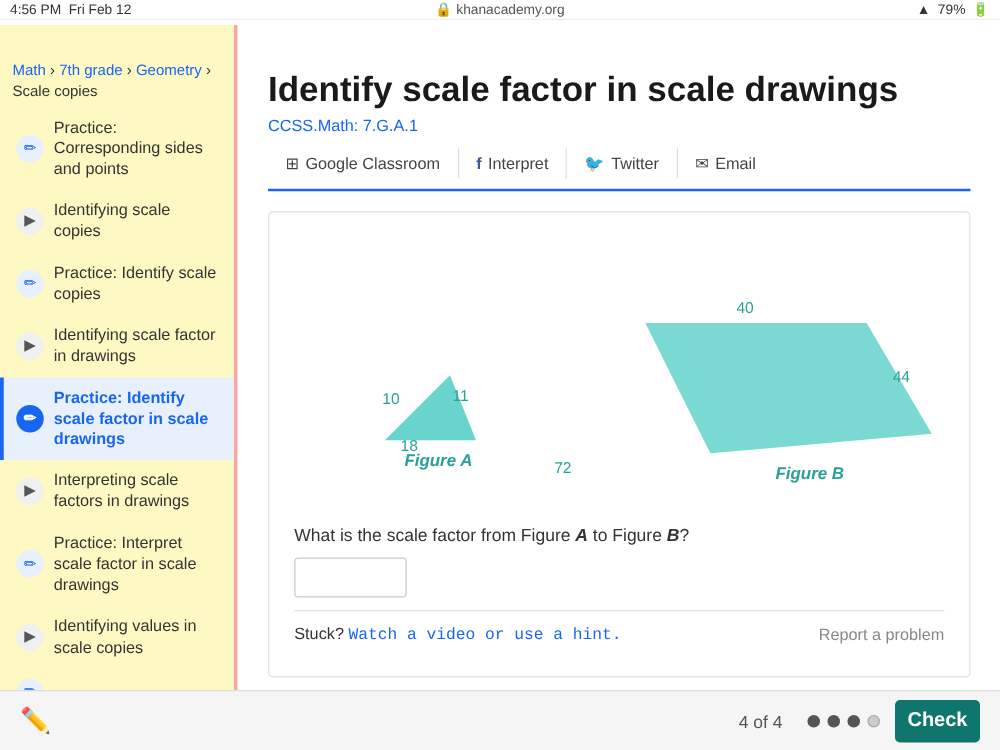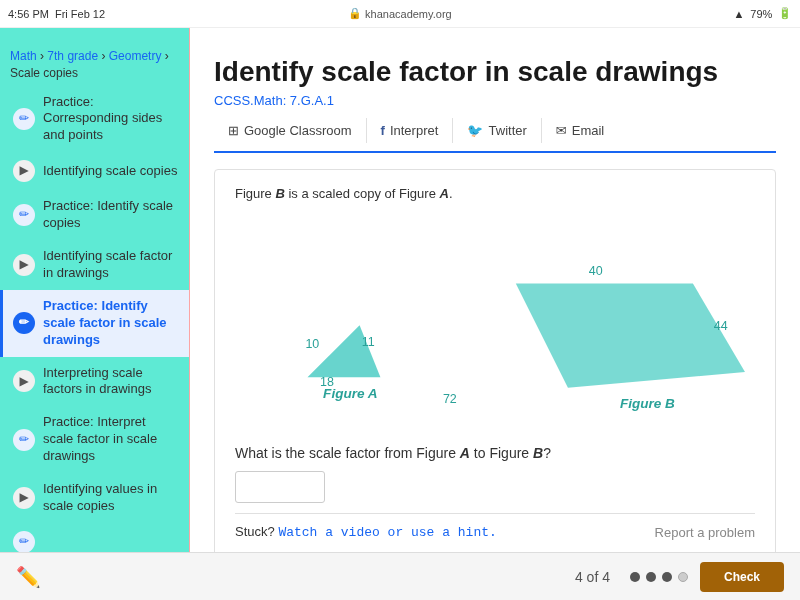--- a/index.html
+++ b/index.html
@@ -1,30 +1,30 @@
 <!DOCTYPE html>
 <html><head>
   <meta charset="utf-8">
   <style>
     * { box-sizing: border-box; margin: 0; padding: 0; }
     body { font-family: -apple-system, BlinkMacSystemFont, 'Segoe UI', sans-serif; background: #fff; display: flex; height: 600px; width: 800px; overflow: hidden; font-size: 14px; }
 
     
     .status-bar {
-      position: fixed; top: 0; left: 0; width: 800px; height: 28px;
+      position: fixed; top: 0; left: 0; width: 800px; height: 16px;
       background: #fff; display: flex; align-items: center; justify-content: space-between;
       padding: 0 8px; font-size: 11px; color: #333; z-index: 100; border-bottom: 1px solid #eee;
     }
     .status-left { display: flex; align-items: center; gap: 6px; }
     .status-right { display: flex; align-items: center; gap: 6px; }
     .status-center { position: absolute; left: 50%; transform: translateX(-50%); display: flex; align-items: center; gap: 3px; font-size: 11px; color: #555; }
 
     
     .sidebar {
-      width: 190px; min-width: 190px; background: #5eead4; border-right: 1px solid #fca5a5;
+      width: 190px; min-width: 190px; background: #fef9c3; border-right: 3px solid #fca5a5;
       padding-top: 20px; overflow-y: auto; flex-shrink: 0;
     }
     .breadcrumb {
       padding: 8px 10px 4px 10px; font-size: 12px; color: #333; line-height: 1.4;
     }
     .breadcrumb a { color: #1865f2; text-decoration: none; }
     .sidebar-item {
       display: flex; align-items: center; gap: 8px;
       padding: 8px 10px; cursor: pointer; border-left: 3px solid transparent;
       font-size: 13px; color: #333; line-height: 1.3;
@@ -94,22 +94,22 @@
       display: flex; align-items: center; justify-content: flex-end; padding: 0 16px; gap: 12px;
     }
     .bottom-bar-left { position: absolute; left: 16px; display: flex; align-items: center; }
     .pencil-icon { color: #1865f2; font-size: 20px; }
     .progress-dots { display: flex; gap: 6px; align-items: center; }
     .dot { width: 10px; height: 10px; border-radius: 50%; }
     .dot-filled { background: #555; }
     .dot-empty { background: #ccc; border: 1px solid #aaa; }
     .progress-text { font-size: 14px; color: #555; margin-right: 8px; }
     .check-btn {
-      background: #a16207; color: #fff; border: none; border-radius: 4px;
-      padding: 8px 24px; font-size: 12px; font-weight: 600; cursor: pointer;
+      background: #0f766e; color: #fff; border: none; border-radius: 4px;
+      padding: 8px 10px; font-size: 16px; font-weight: 600; cursor: pointer;
     }
   </style>
 </head>
 <body>
 
 <div class="status-bar">
   <div class="status-left">
     <span>4:56 PM</span>
     <span>Fri Feb 12</span>
   </div>
@@ -192,23 +192,20 @@
         <span>Twitter</span>
       </a>
       <a class="share-btn" href="#">
         <span>✉</span>
         <span>Email</span>
       </a>
     </div>
 
     
     <div class="problem-box">
-      <div class="figure-label">
-        Figure <em>B</em> is a scaled copy of Figure <em>A</em>.
-      </div>
 
       
       <div class="figures-container">
         <svg class="figures-svg" viewBox="0 0 480 200" xmlns="http://www.w3.org/2000/svg">
 
           <polygon points="60,150 110,100 130,150" fill="#4ecdc4" opacity="0.85"></polygon>
 
           <text x="75" y="170" font-size="13" fill="#2aa198" font-style="italic" font-weight="600">Figure A</text>
 
           <text x="58" y="122" font-size="12" fill="#2aa198">10</text>

